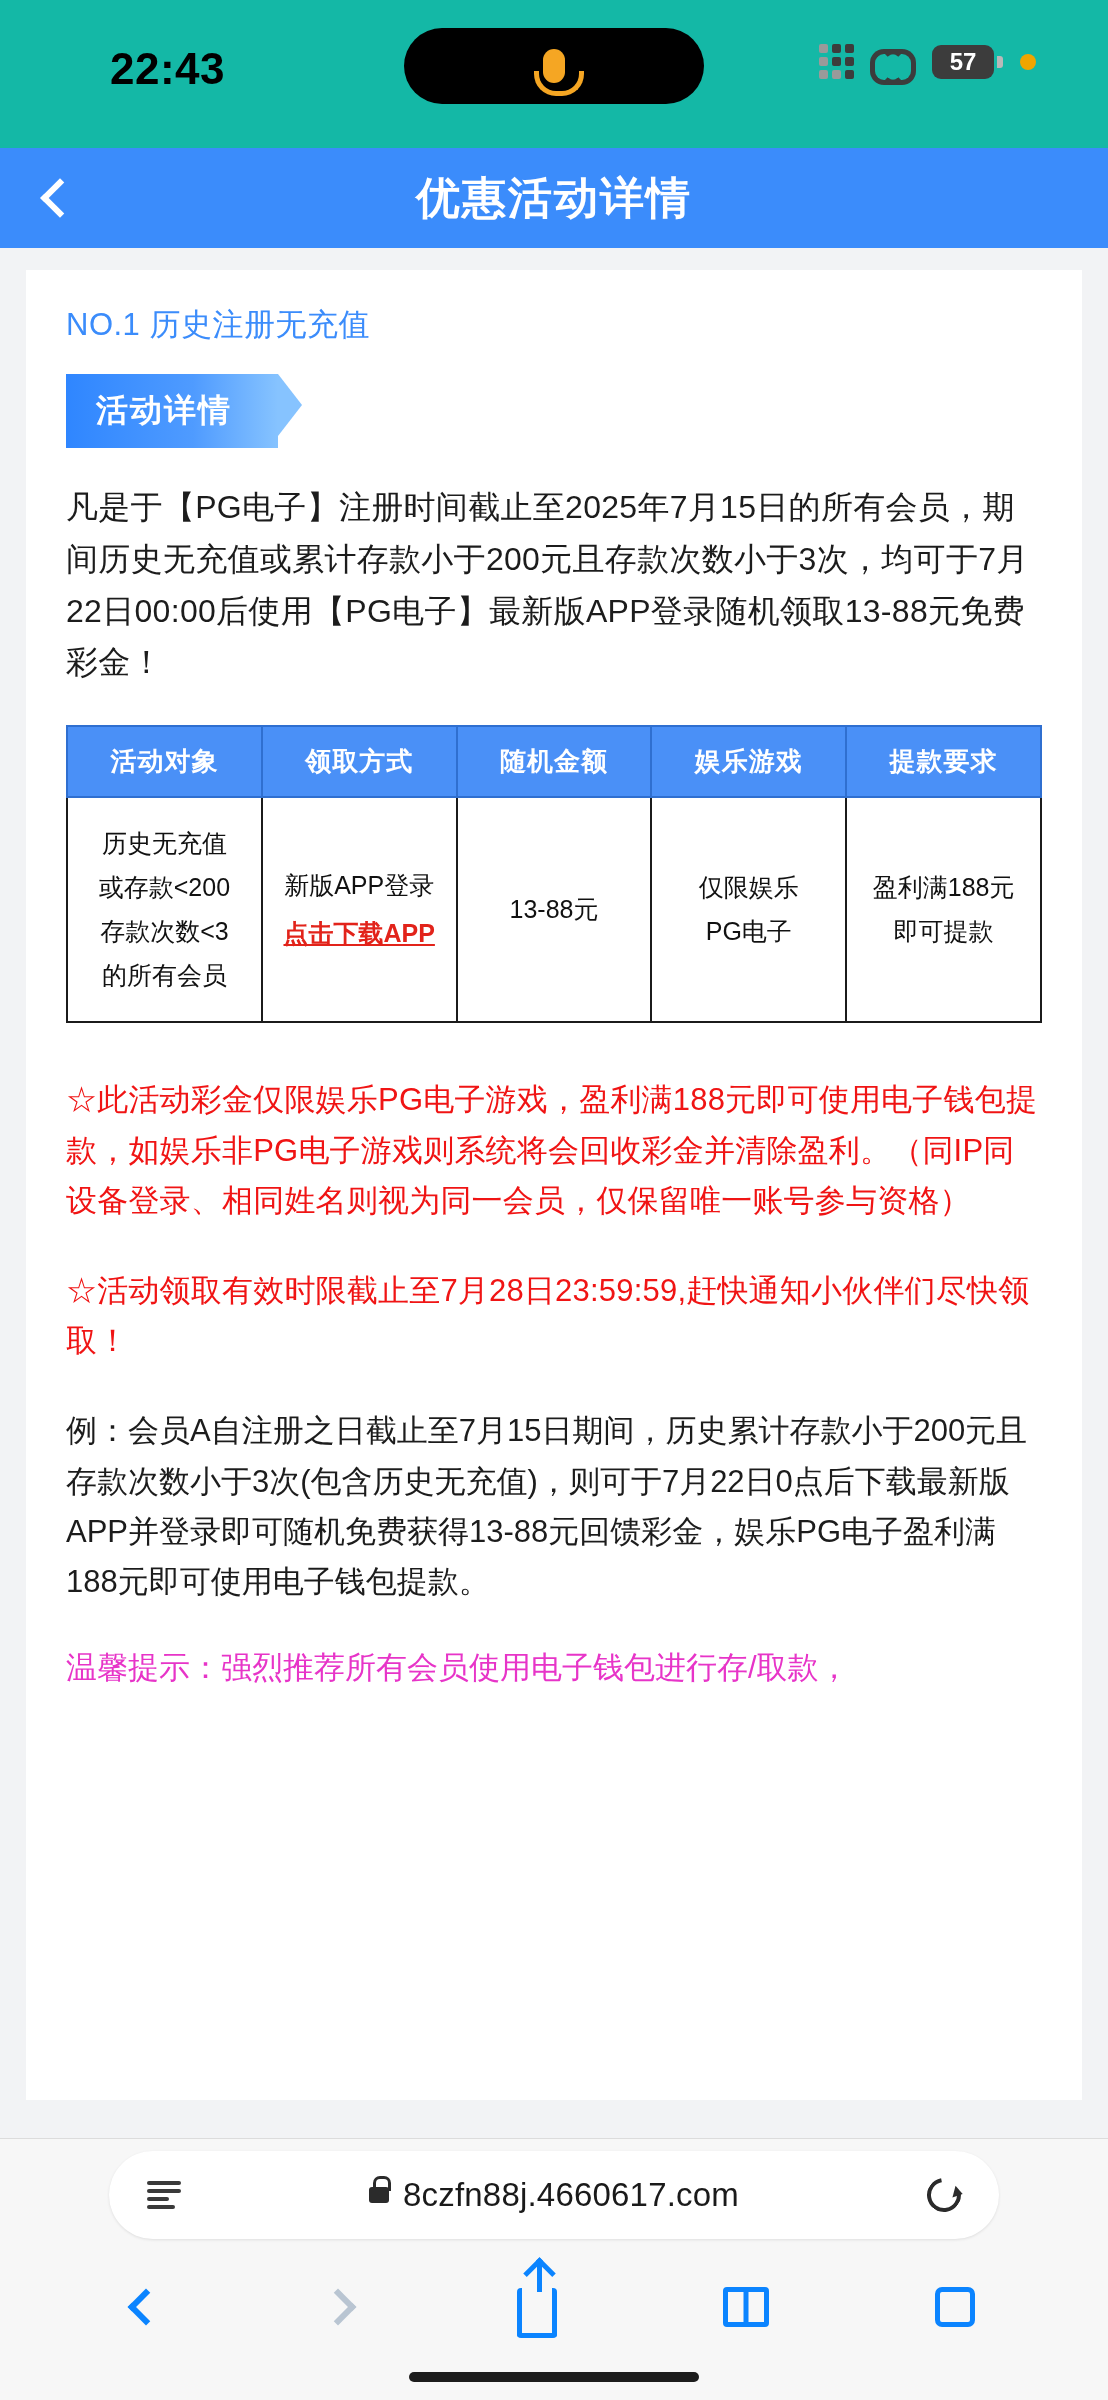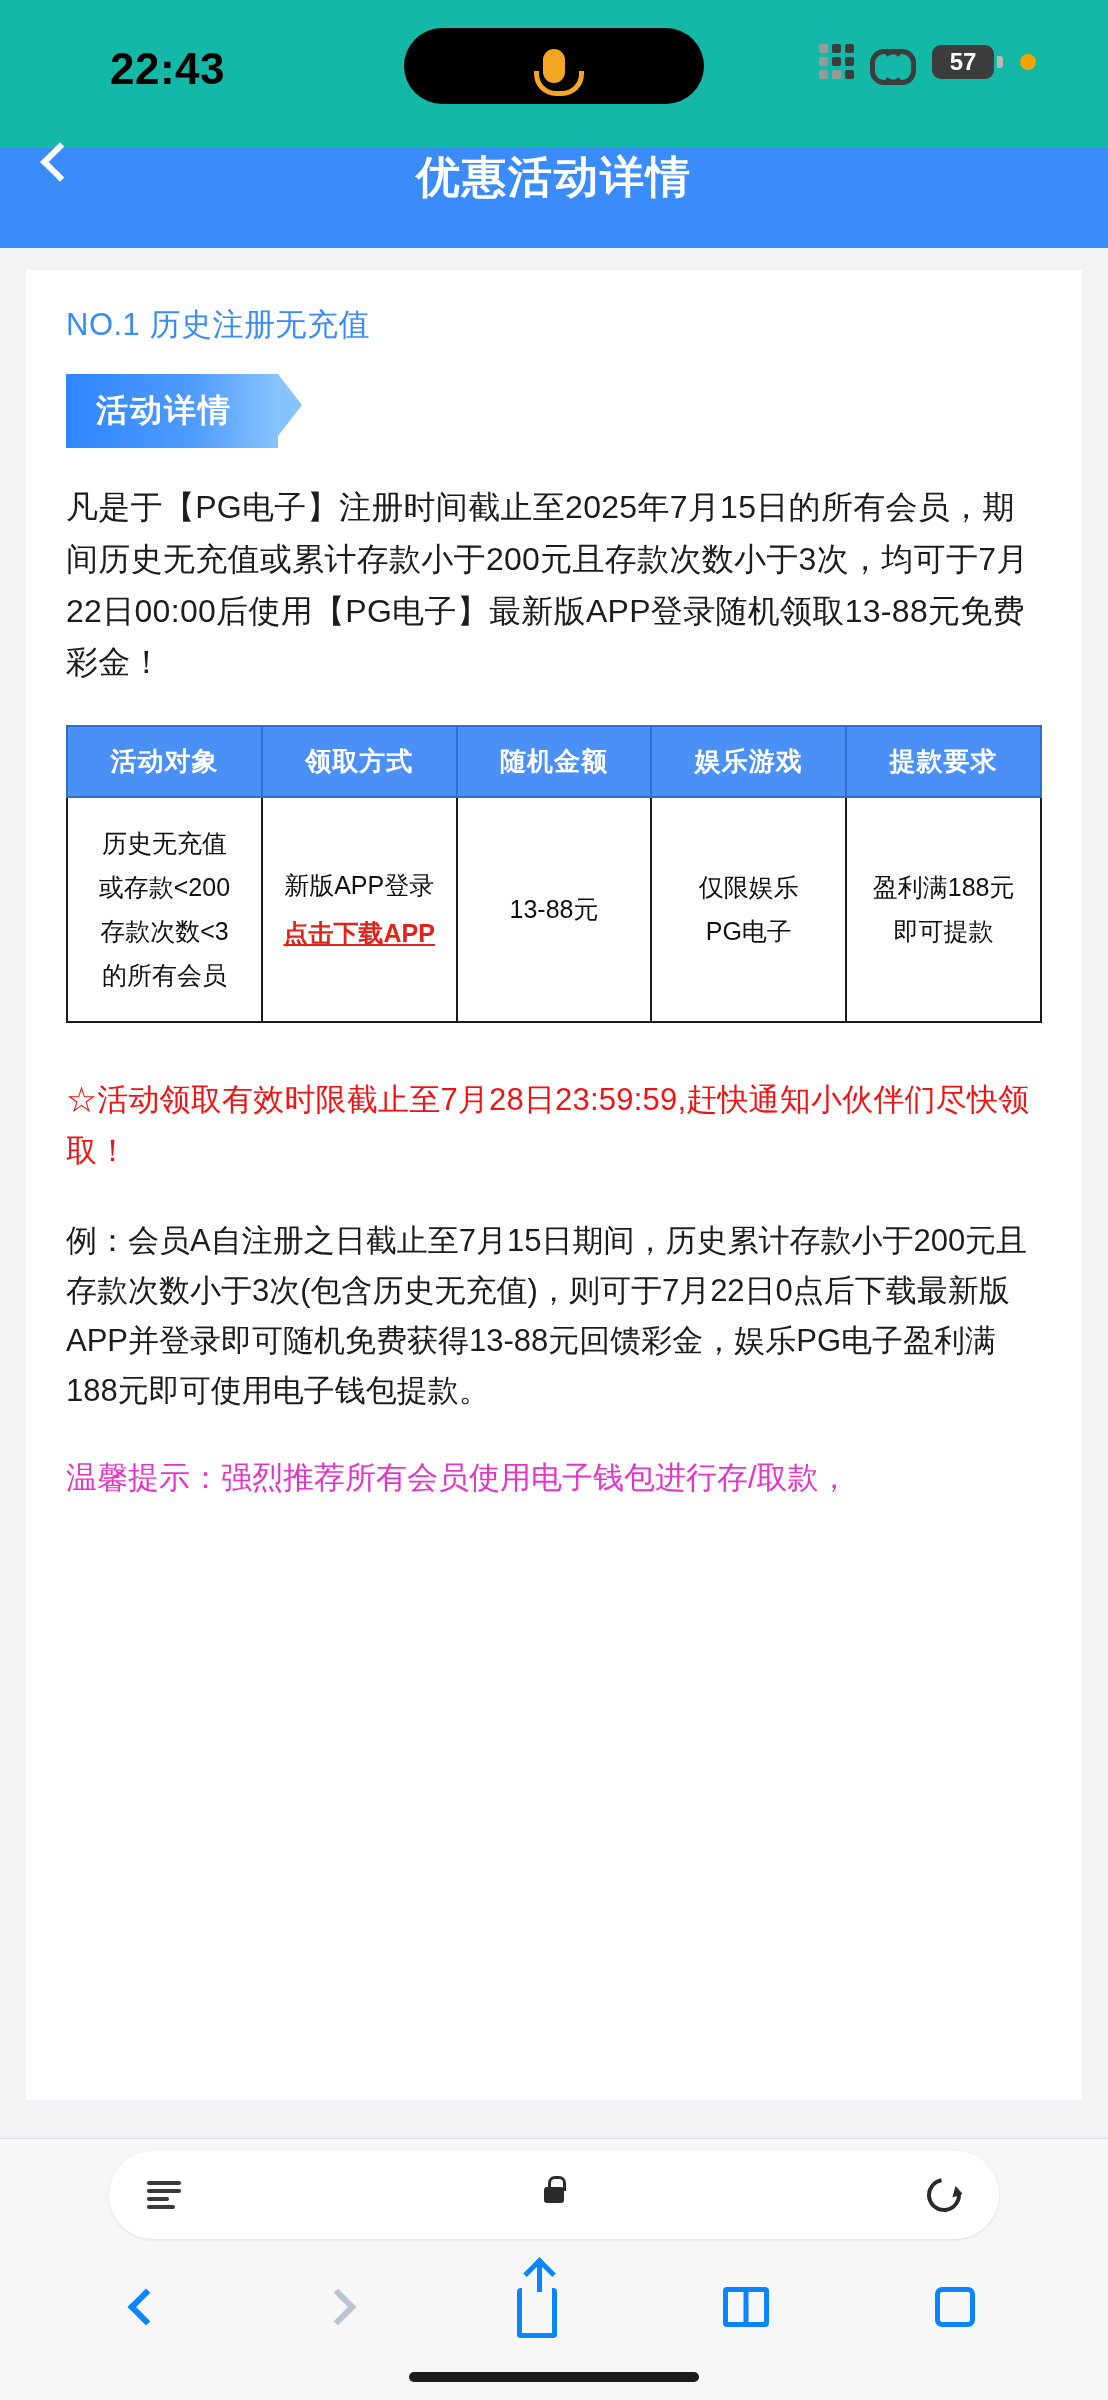--- a/index.html
+++ b/index.html
@@ -120,21 +120,21 @@
     width: 16px; height: 16px; border-radius: 50%;
     background: #f0a500;
     margin-left: 10px;
   }
 
   
   .navbar {
     height: 100px;
     background: #3b8cfb;
     display: flex;
-    align-items: flex-start;
+    align-items: center;
     position: relative;
   }
   .nav-back {
     position: absolute;
     left: 46px;
     width: 28px; height: 28px;
     border-left: 6px solid #ffffff;
     border-bottom: 6px solid #ffffff;
     transform: rotate(45deg);
     cursor: pointer;
@@ -475,38 +475,40 @@
           <td>13-88元</td>
           <td style="white-space: pre-line;">仅限娱乐
 PG电子</td>
           <td style="white-space: pre-line;">盈利满188元
 即可提款</td>
         </tr>
       </tbody>
     </table>
 
 
+    <div class="rule-red">☆此活动彩金仅限娱乐PG电子游戏，盈利满188元即可使用电子钱包提款，如娱乐非PG电子游戏则系统将会回收彩金并清除盈利。（同IP同设备登录、相同姓名则视为同一会员，仅保留唯一账号参与资格）</div>
     <div class="rule-red">☆活动领取有效时限截止至7月28日23:59:59,赶快通知小伙伴们尽快领取！</div>
     <div class="rule-black">例：会员A自注册之日截止至7月15日期间，历史累计存款小于200元且存款次数小于3次(包含历史无充值)，则可于7月22日0点后下载最新版APP并登录即可随机免费获得13-88元回馈彩金，娱乐PG电子盈利满188元即可使用电子钱包提款。</div>
     <div class="rule-pink">温馨提示：强烈推荐所有会员使用电子钱包进行存/取款，</div>
 
   </div>
 </div>
 
 <div class="browser-bar">
   <div class="url-row">
     <div class="url-pill">
       <div class="reader-icon">
         <i></i>
           <i></i>
           <i></i>
           <i></i>
       </div>
       <div class="url-center">
         <div class="lock-icon"></div>
+        <div class="url-text">8czfn88j.4660617.com</div>
       </div>
       <div class="reload-icon"></div>
     </div>
   </div>
 
   <div class="toolbar">
     <div class="chev left"></div>
     <div class="chev right"></div>
     <div class="share-icon"></div>
     <div class="book-icon"></div>

